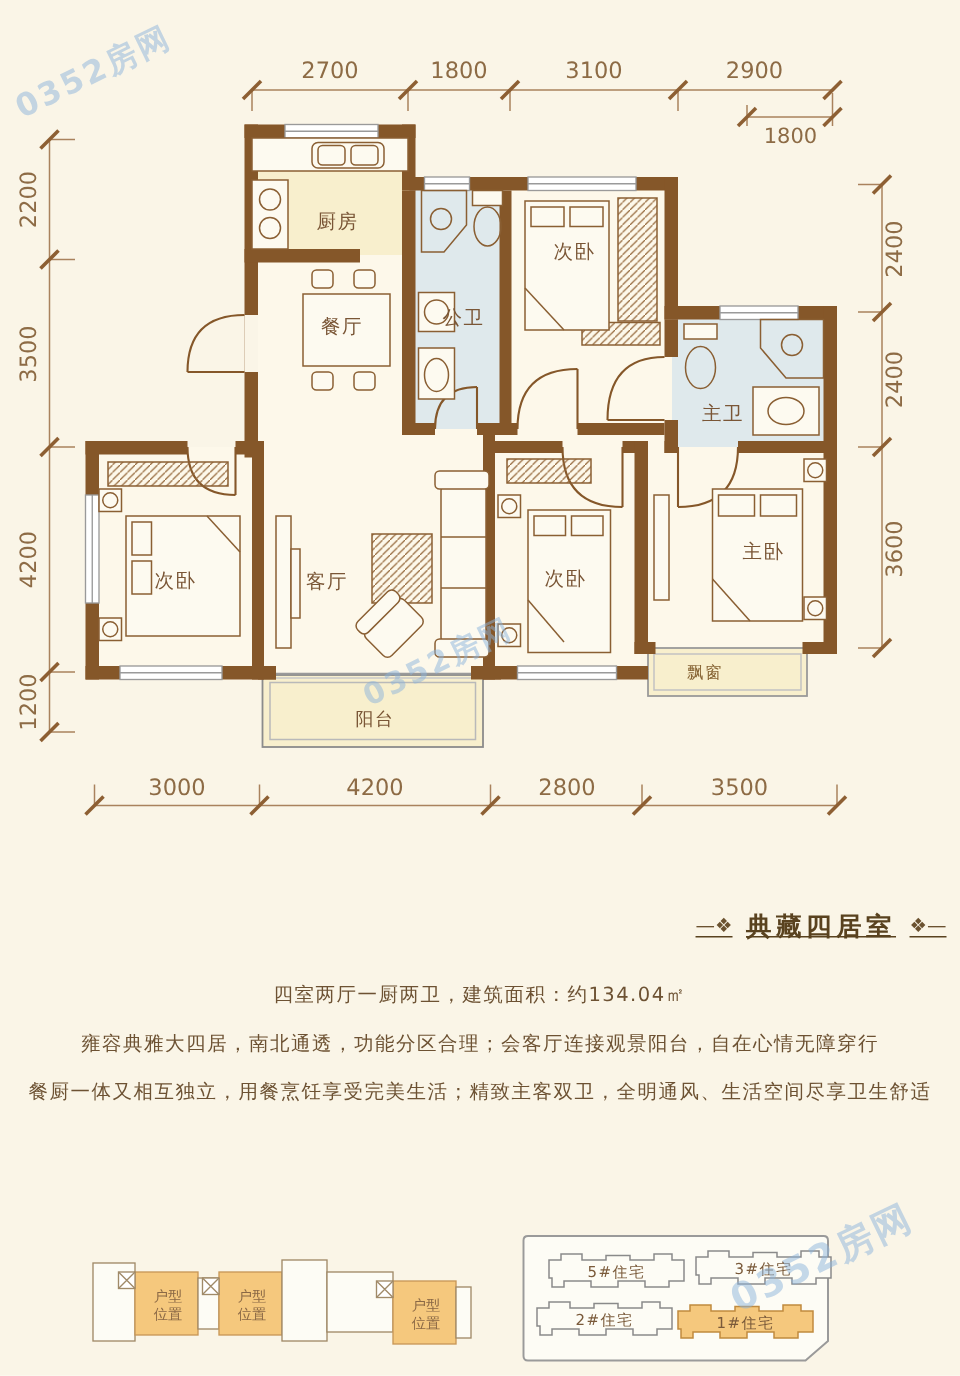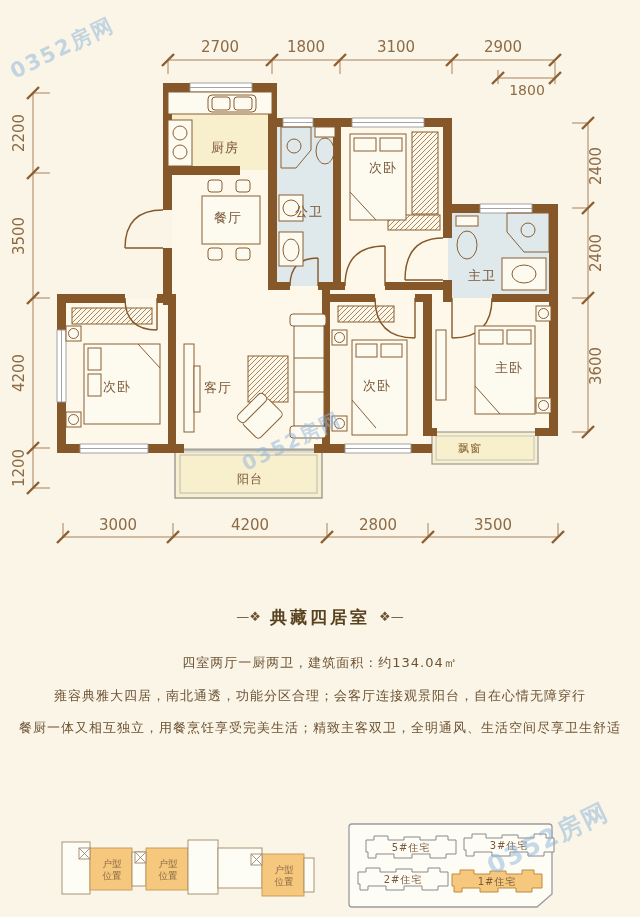--- a/index.html
+++ b/index.html
@@ -5,22 +5,22 @@
   html,body{margin:0;padding:0;}
   .page{width:640px;height:917px;position:relative;background:#faf5e7;overflow:hidden;
         font-family:"DejaVu Sans","Liberation Sans",sans-serif;}
   svg text{font-family:"DejaVu Sans","Liberation Sans",sans-serif;}
   .dim{fill:#8d6b45;font-size:15px;}
   .dim-sm{fill:#8d6b45;font-size:14px;}
   .room-label{fill:#7a5636;font-size:13px;letter-spacing:1px;}
   .room-label-sm{fill:#876434;font-size:11px;letter-spacing:1px;}
   .wm{position:absolute;color:rgba(140,180,220,0.5);font-size:21px;font-weight:bold;
       transform:rotate(-26deg);letter-spacing:2px;pointer-events:none;white-space:nowrap;}
-  .sec-title{position:absolute;width:100%;text-align:center;color:#59421f;font-weight:bold;
-      font-size:17px;letter-spacing:3px;}
+  .sec-title{position:absolute;width:100%;text-align:right;color:#59421f;font-weight:bold;
+      font-size:17px;letter-spacing:3px;text-decoration:underline;}
   .sec-title .orn{font-size:13px;font-weight:normal;color:#6b5230;letter-spacing:0;
       position:relative;top:-2px;margin:0 9px;}
   .body-line{position:absolute;width:100%;text-align:center;color:#6d5233;font-size:13px;
       letter-spacing:1px;}
   .bld-label{fill:#7a5a3a;font-size:10px;letter-spacing:1px;}
   .marker-label{fill:#8a6845;font-size:9.5px;}
 </style>
 </head>
 <body>
 

